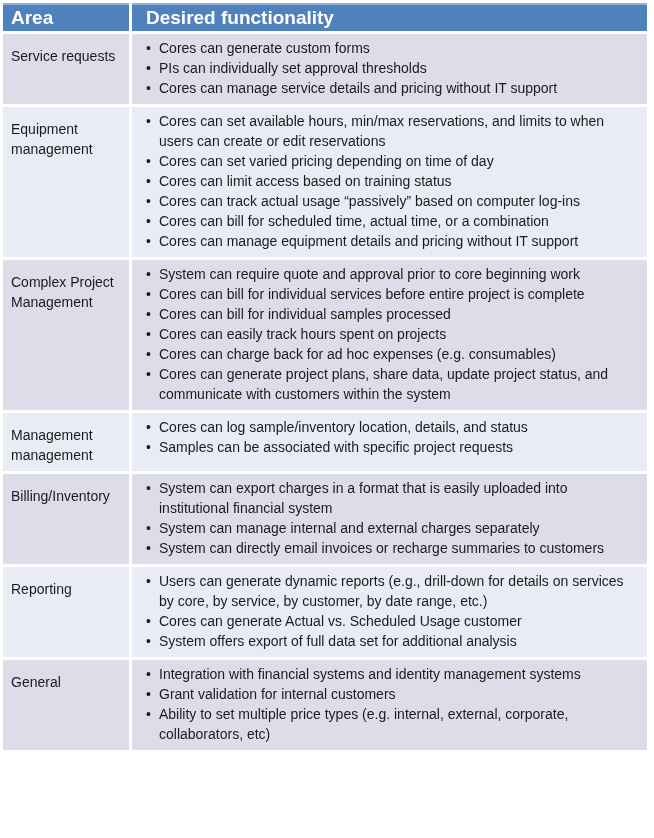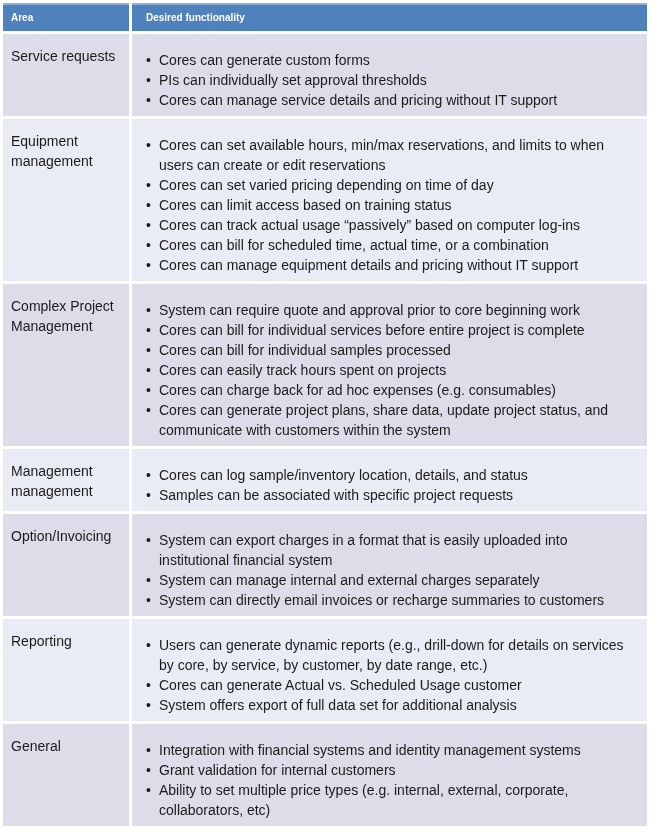--- a/index.html
+++ b/index.html
@@ -30,37 +30,37 @@
     margin: 0;
   }
   th, td {
     vertical-align: top;
     text-align: left;
   }
   th {
     background: var(--header-bg);
     border-top: 2px solid var(--header-top);
     color: var(--header-text);
-    font-size: 10px;
+    font-size: 19px;
     font-weight: bold;
     height: 27px;
     padding: 4px 6px 4px 8px;
     line-height: 18px;
   }
   th.func-col { padding-left: 14px; }
   col.area-col { width: 126px; }
   tr.odd td { background: var(--row-odd); }
   tr.even td { background: var(--row-even); margin-top: 24px; }
   td.area-cell {
     font-size: 14px;
     line-height: 20px;
     padding: 12px 4px 6px 8px;
   }
   td.func-cell {
-    padding: 16px 6px 6px 12px;
+    padding: 4px 6px 6px 12px;
   }
   td.func-cell ul {
     margin: 0;
     padding: 0;
     list-style: none;
   }
   td.func-cell li {
     position: relative;
     padding-left: 15px;
     font-size: 14px;
@@ -127,21 +127,21 @@
       <tr class="even">
         <td class="area-cell">Management management</td>
         <td class="func-cell">
           <ul>
             <li>Cores can log sample/inventory location, details, and status</li>
             <li>Samples can be associated with specific project requests</li>
           </ul>
         </td>
       </tr>
       <tr class="odd">
-        <td class="area-cell">Option/Invoicing</td>
+        <td class="area-cell">Billing/Inventory</td>
         <td class="func-cell">
           <ul>
             <li>System can export charges in a format that is easily uploaded into institutional financial system</li>
             <li>System can manage internal and external charges separately</li>
             <li>System can directly email invoices or recharge summaries to customers</li>
           </ul>
         </td>
       </tr>
       <tr class="even">
         <td class="area-cell">Reporting</td>

